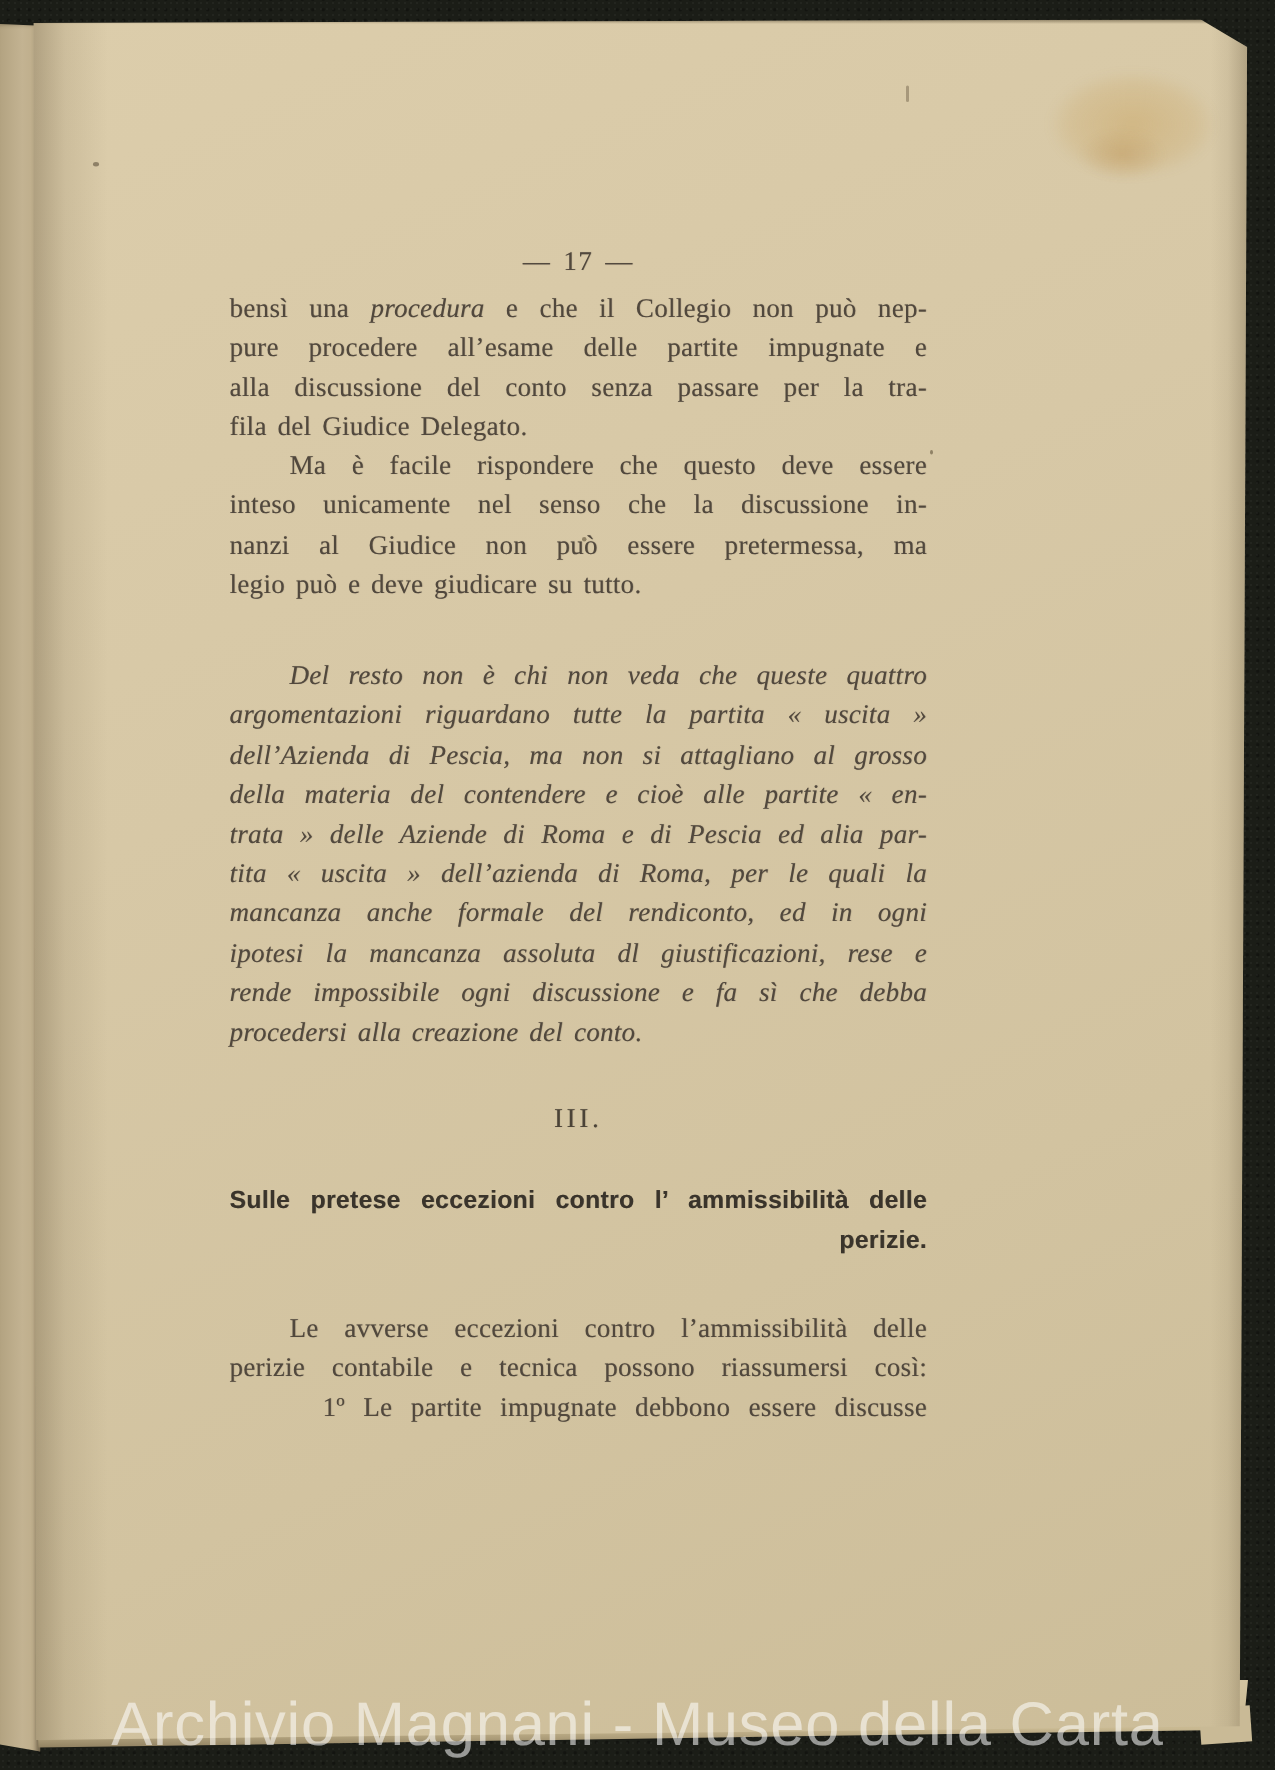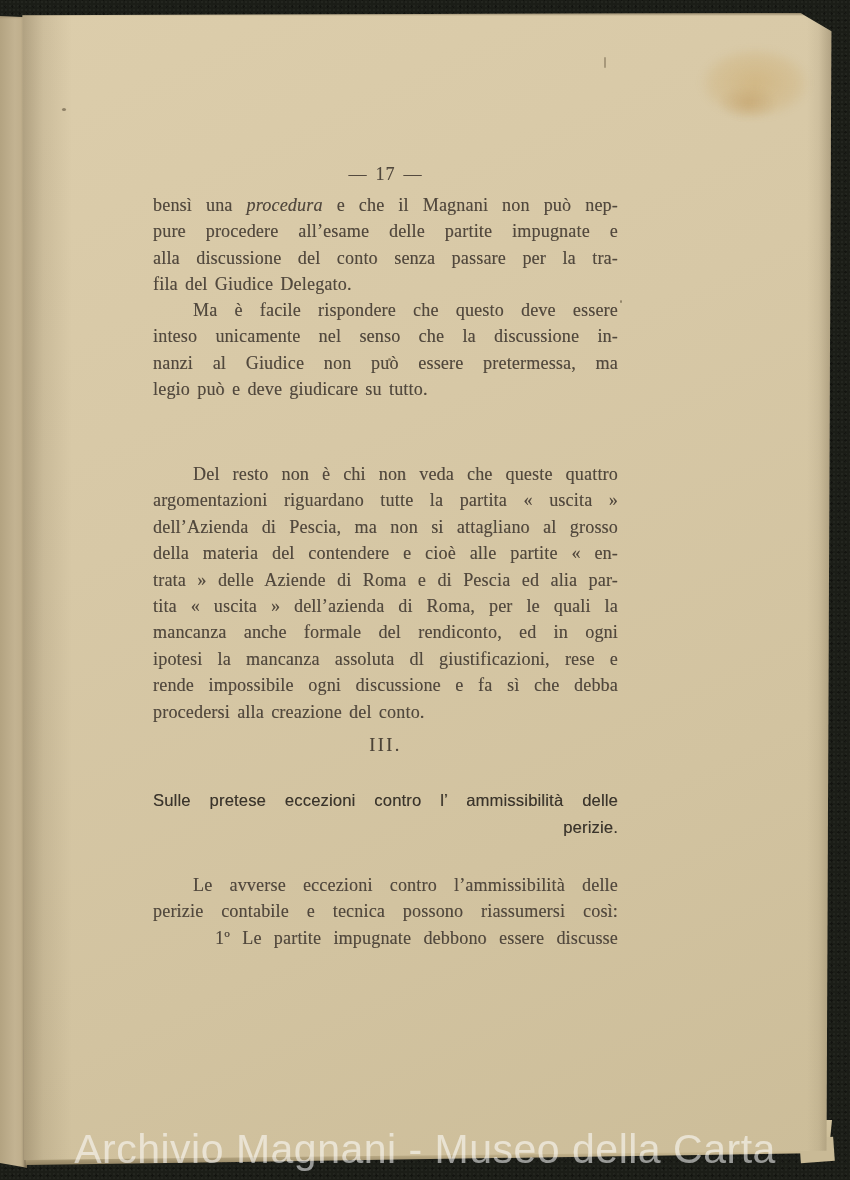--- a/index.html
+++ b/index.html
@@ -69,23 +69,23 @@
   .speck.s3{left:584px;top:44px;width:2px;height:11px;border-radius:1px;background:rgba(86,72,50,.38);}
   .speck.s4{left:42px;top:95px;width:4px;height:3px;background:rgba(70,58,40,.5);}
 
   
   .block{position:absolute;left:133px;width:465px;color:#51483d;
     font-size:18px;line-height:26.4px;letter-spacing:.2px;word-spacing:2.5px;
     text-shadow:.3px .3px .5px rgba(81,72,60,.45);}
   .pageno{top:148px;text-align:center;font-size:18px;letter-spacing:1px;}
   .p1{top:179px;}
   .p2{top:284px;}
-  .p3{top:448px;}
+  .p3{top:424px;font-style:italic;}
   .secno{top:719px;text-align:center;letter-spacing:2.5px;color:#4b4337;}
-  .hdg{top:774px;font-family:"Liberation Sans", sans-serif;font-weight:400;
+  .hdg{top:774px;font-family:"Liberation Sans", sans-serif;font-weight:700;
     font-size:16.5px;line-height:26.5px;color:#3a342b;letter-spacing:.2px;
     text-shadow:.3px .3px .4px rgba(58,52,43,.5);}
   .p4{top:859px;}
 
   .ln{text-align:left;}
   .ln.j{text-align:justify;text-align-last:justify;}
   .indent-first .ln:first-child{text-indent:40px;}
   .ind2{text-indent:62px;text-align:right;}
   .em{font-style:italic;}
 
@@ -110,21 +110,21 @@
     <div class="stain"></div>
     <div class="stain2"></div>
     <div class="speck s1"></div>
     <div class="speck s2"></div>
     <div class="speck s3"></div>
     <div class="speck s4"></div>
 
     <div class="block pageno">— 17 —</div>
 
     <div class="block p1">
-      <div class="ln j"><span>bensì una </span><span class="em">procedura</span><span> e che il Magnani non può nep-</span></div>
+      <div class="ln j"><span>bensì una </span><span class="em">procedura</span><span> e che il Collegio non può nep-</span></div>
       <div>
           <div class="ln j">pure procedere all’esame delle partite impugnate e</div>
           <div class="ln j">alla discussione del conto senza passare per la tra-</div>
         </div>
       <div class="ln">fila del Giudice Delegato.</div>
     </div>
 
     <div class="block p2">
       <div class="indent-first">
           <div class="ln j">Ma è facile rispondere che questo deve essere</div>

